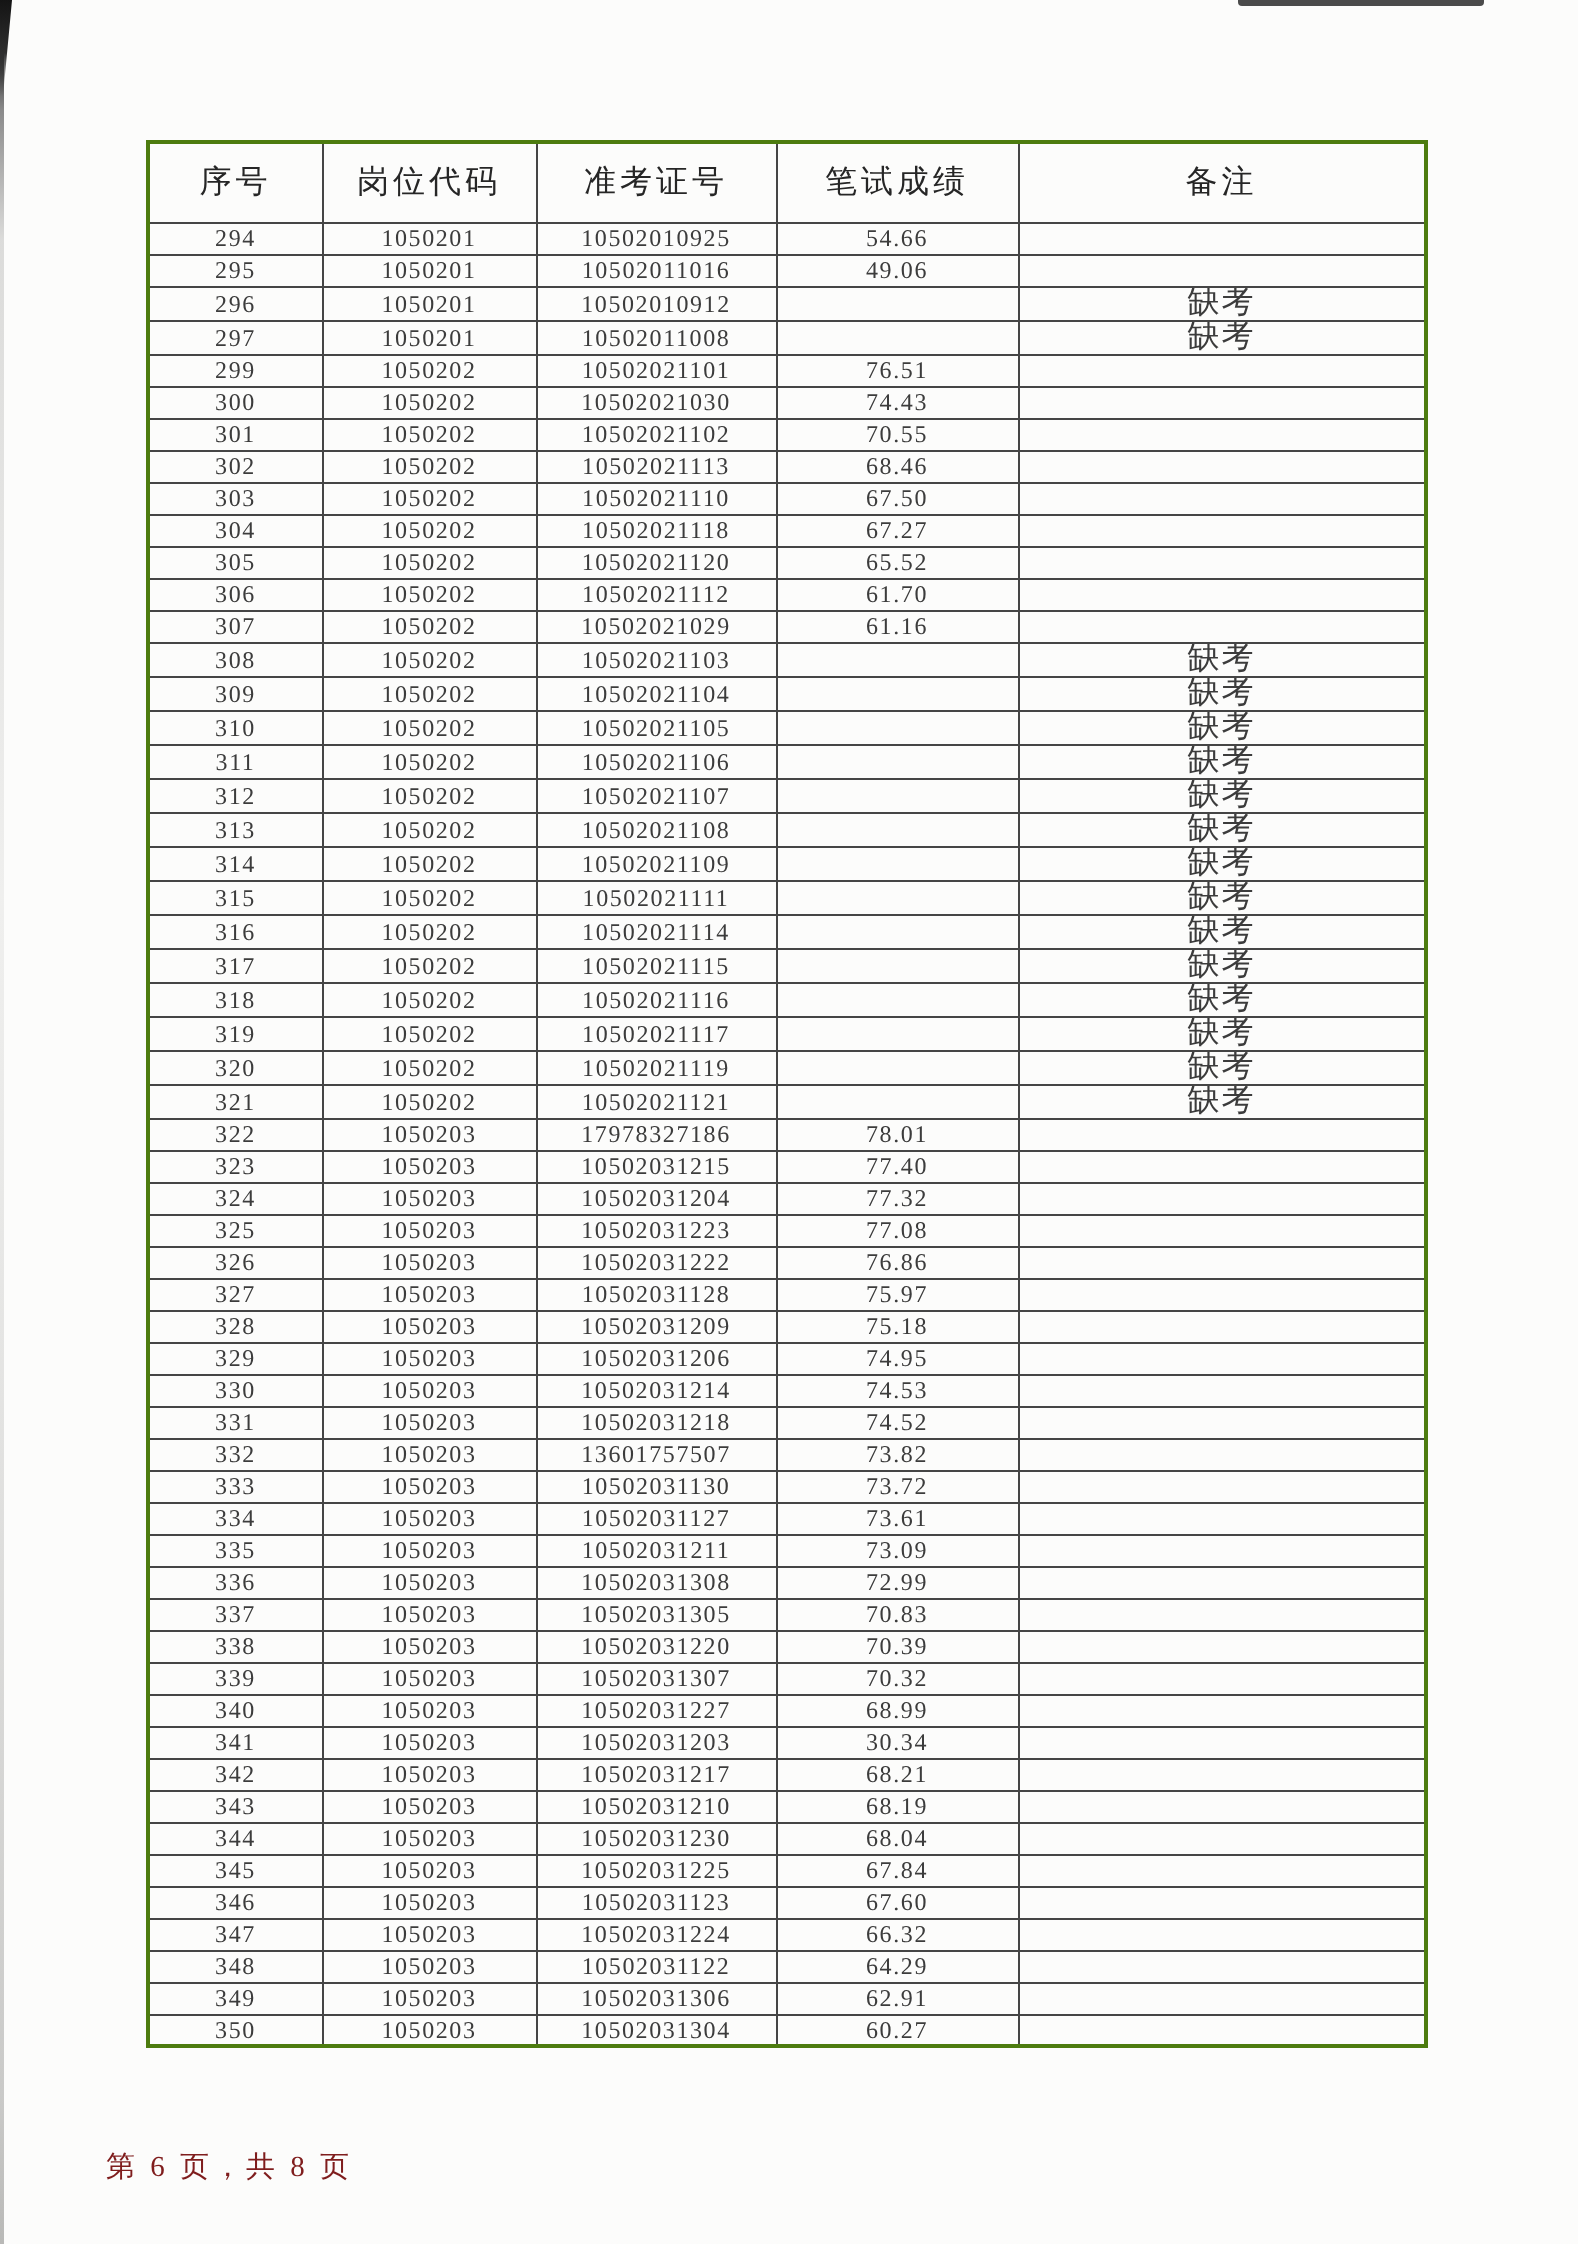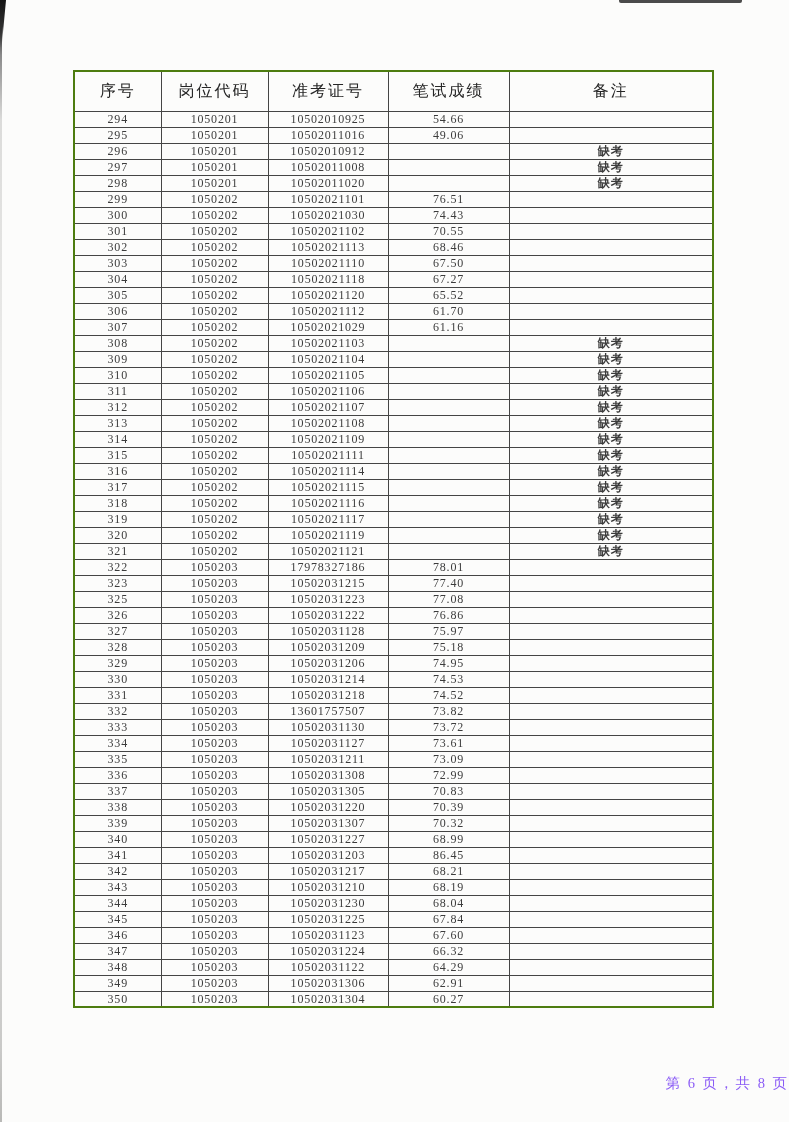--- a/index.html
+++ b/index.html
@@ -45,25 +45,25 @@
     padding: 0; overflow: hidden; white-space: nowrap;
   }
   table.results thead tr { height: 40px; }
   table.results th {
     font-size: 16px; font-weight: normal; letter-spacing: 2px; color: #262626;
   }
   table.results tbody tr { height: 16px; }
   table.results tbody td {
     font-size: 12px; line-height: 1; letter-spacing: 0.8px; color: #3c3c3c;
   }
-  table.results tbody td.remark-cell { font-size: 12px; letter-spacing: 1px; font-weight: bold; }
+  table.results tbody td.remark-cell { font-size: 16px; letter-spacing: 1px; }
 
   .page-footer {
     position: absolute; top: 1074px; left: 53px; width: 736px;
-    text-align: right; font-size: 14.5px; letter-spacing: 2px; color: #8b5cf6;
+    text-align: left; font-size: 14.5px; letter-spacing: 2px; color: #7f1d1d;
   }
 </style>
 </head>
 <body>
 
 <div class="page">
 
   <div class="artifact-left-line"></div>
   <div class="artifact-corner"></div>
   <div class="artifact-top-streak"></div>
@@ -108,27 +108,20 @@
           <td class="remark-cell">缺考</td>
         </tr>
         <tr>
           <td>297</td>
           <td>1050201</td>
           <td>10502011008</td>
           <td></td>
           <td class="remark-cell">缺考</td>
         </tr>
         <tr>
-          <td>298</td>
-          <td>1050201</td>
-          <td>10502011020</td>
-          <td></td>
-          <td class="remark-cell">缺考</td>
-        </tr>
-        <tr>
           <td>299</td>
           <td>1050202</td>
           <td>10502021101</td>
           <td>76.51</td>
           <td class="remark-cell"></td>
         </tr>
         <tr>
           <td>300</td>
           <td>1050202</td>
           <td>10502021030</td>
@@ -290,20 +283,27 @@
           <td class="remark-cell"></td>
         </tr>
         <tr>
           <td>323</td>
           <td>1050203</td>
           <td>10502031215</td>
           <td>77.40</td>
           <td class="remark-cell"></td>
         </tr>
         <tr>
+          <td>324</td>
+          <td>1050203</td>
+          <td>10502031204</td>
+          <td>77.32</td>
+          <td class="remark-cell"></td>
+        </tr>
+        <tr>
           <td>325</td>
           <td>1050203</td>
           <td>10502031223</td>
           <td>77.08</td>
           <td class="remark-cell"></td>
         </tr>
         <tr>
           <td>326</td>
           <td>1050203</td>
           <td>10502031222</td>
@@ -405,21 +405,21 @@
           <td>340</td>
           <td>1050203</td>
           <td>10502031227</td>
           <td>68.99</td>
           <td class="remark-cell"></td>
         </tr>
         <tr>
           <td>341</td>
           <td>1050203</td>
           <td>10502031203</td>
-          <td>86.45</td>
+          <td>30.34</td>
           <td class="remark-cell"></td>
         </tr>
         <tr>
           <td>342</td>
           <td>1050203</td>
           <td>10502031217</td>
           <td>68.21</td>
           <td class="remark-cell"></td>
         </tr>
         <tr>

